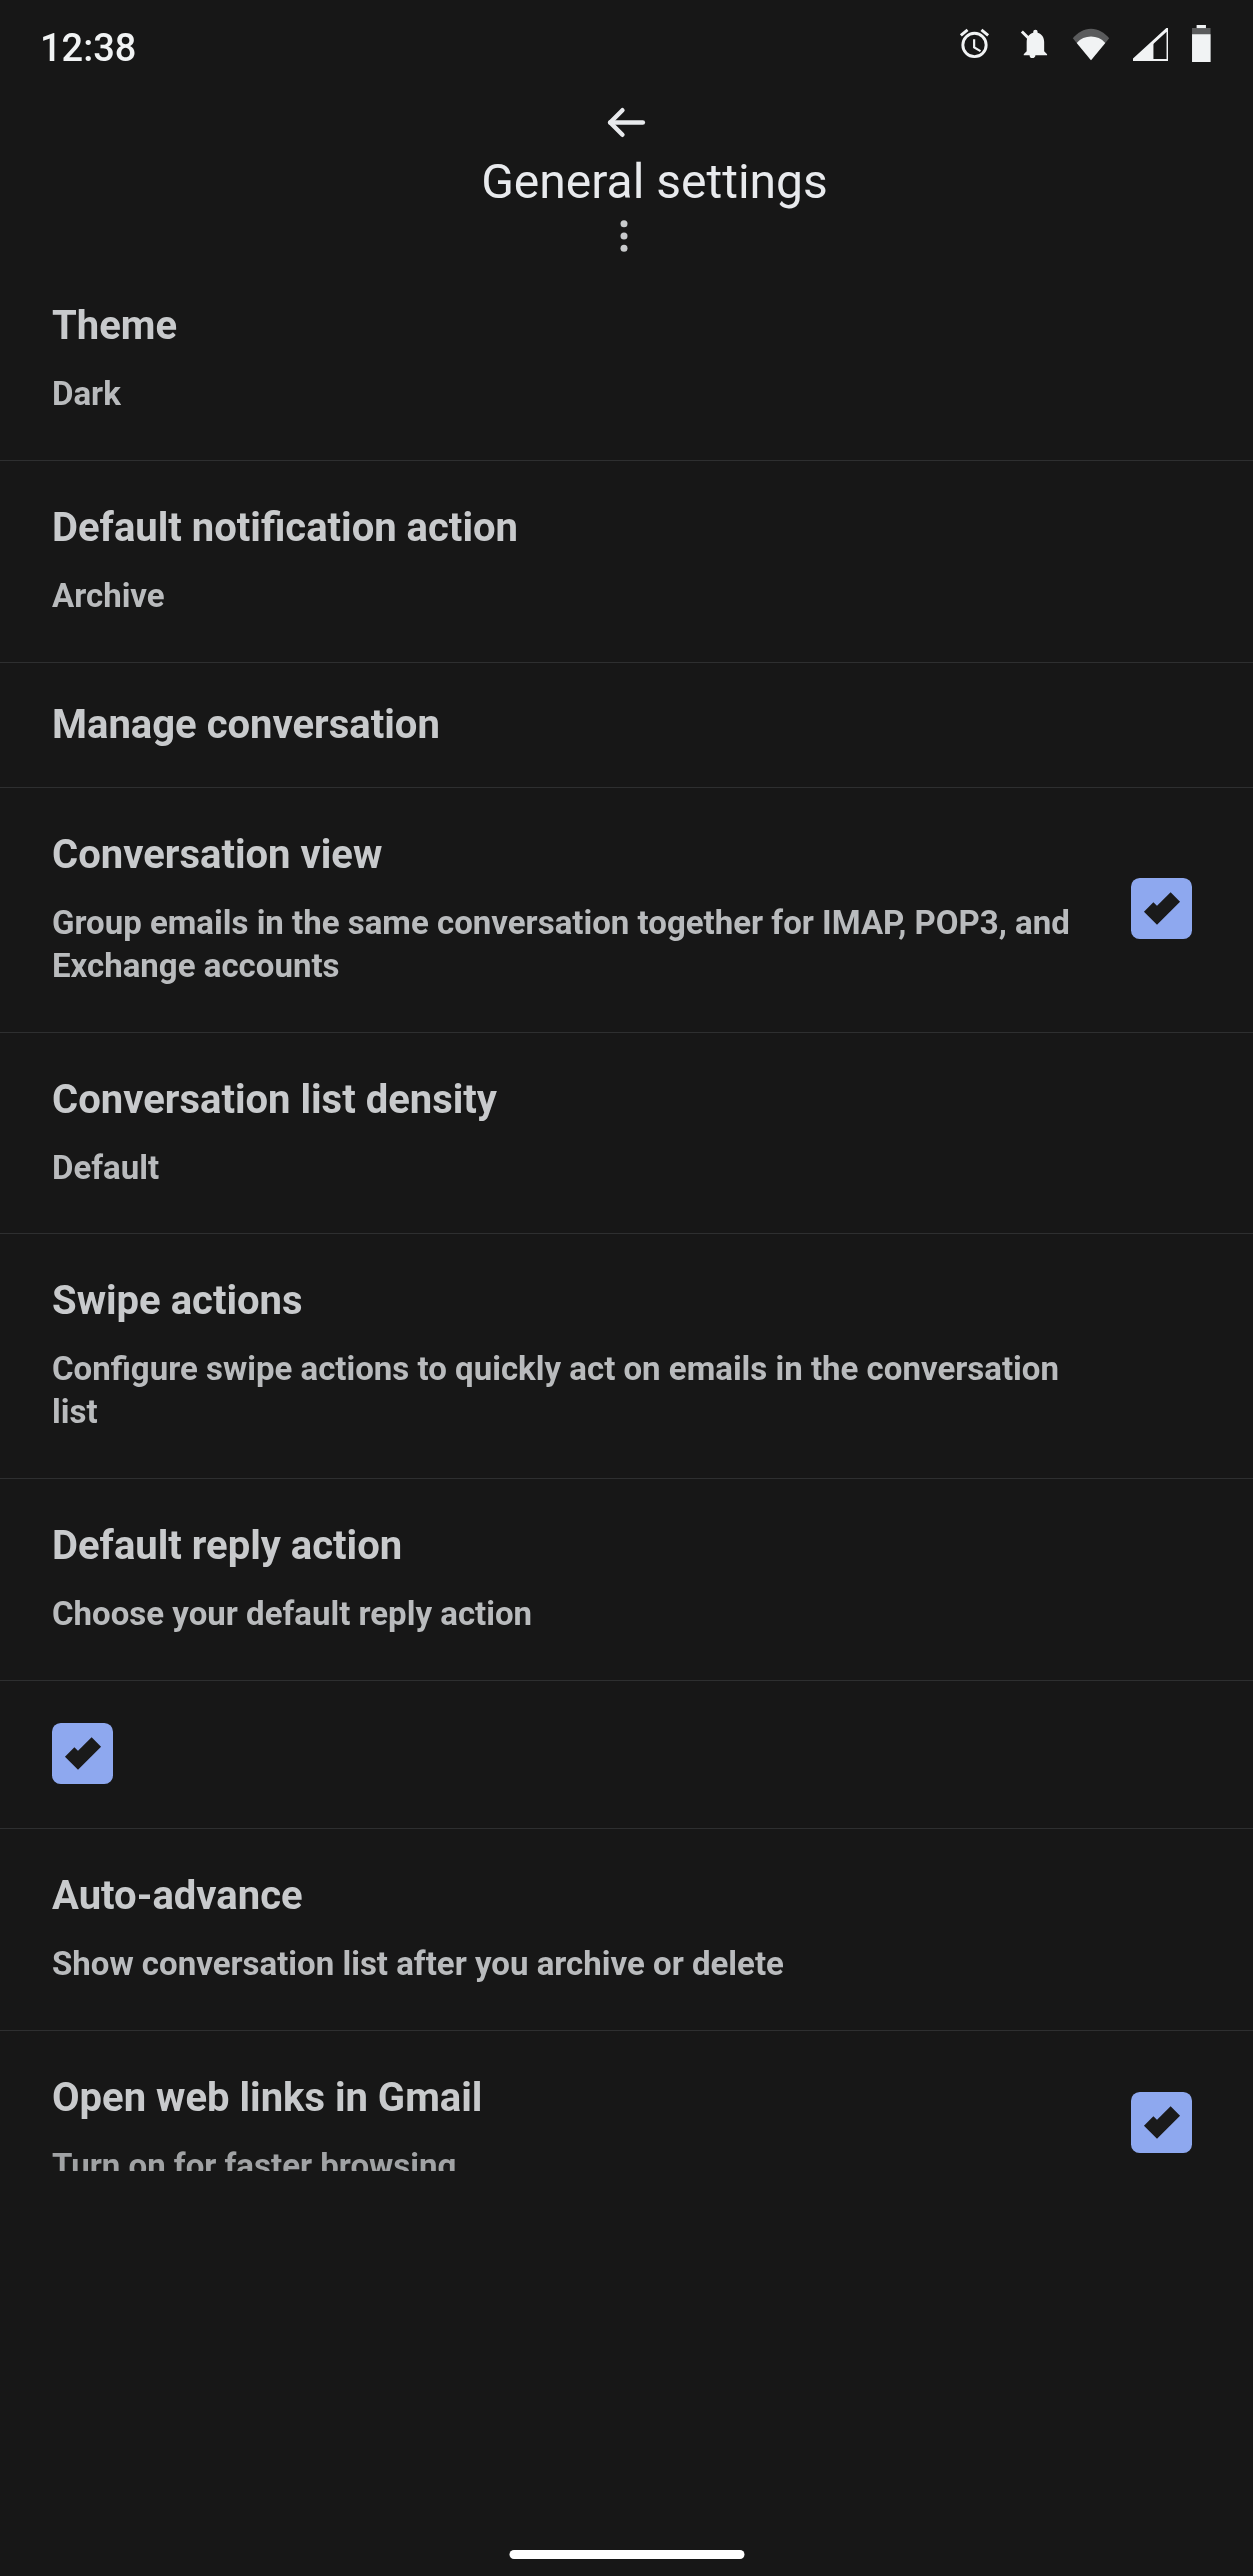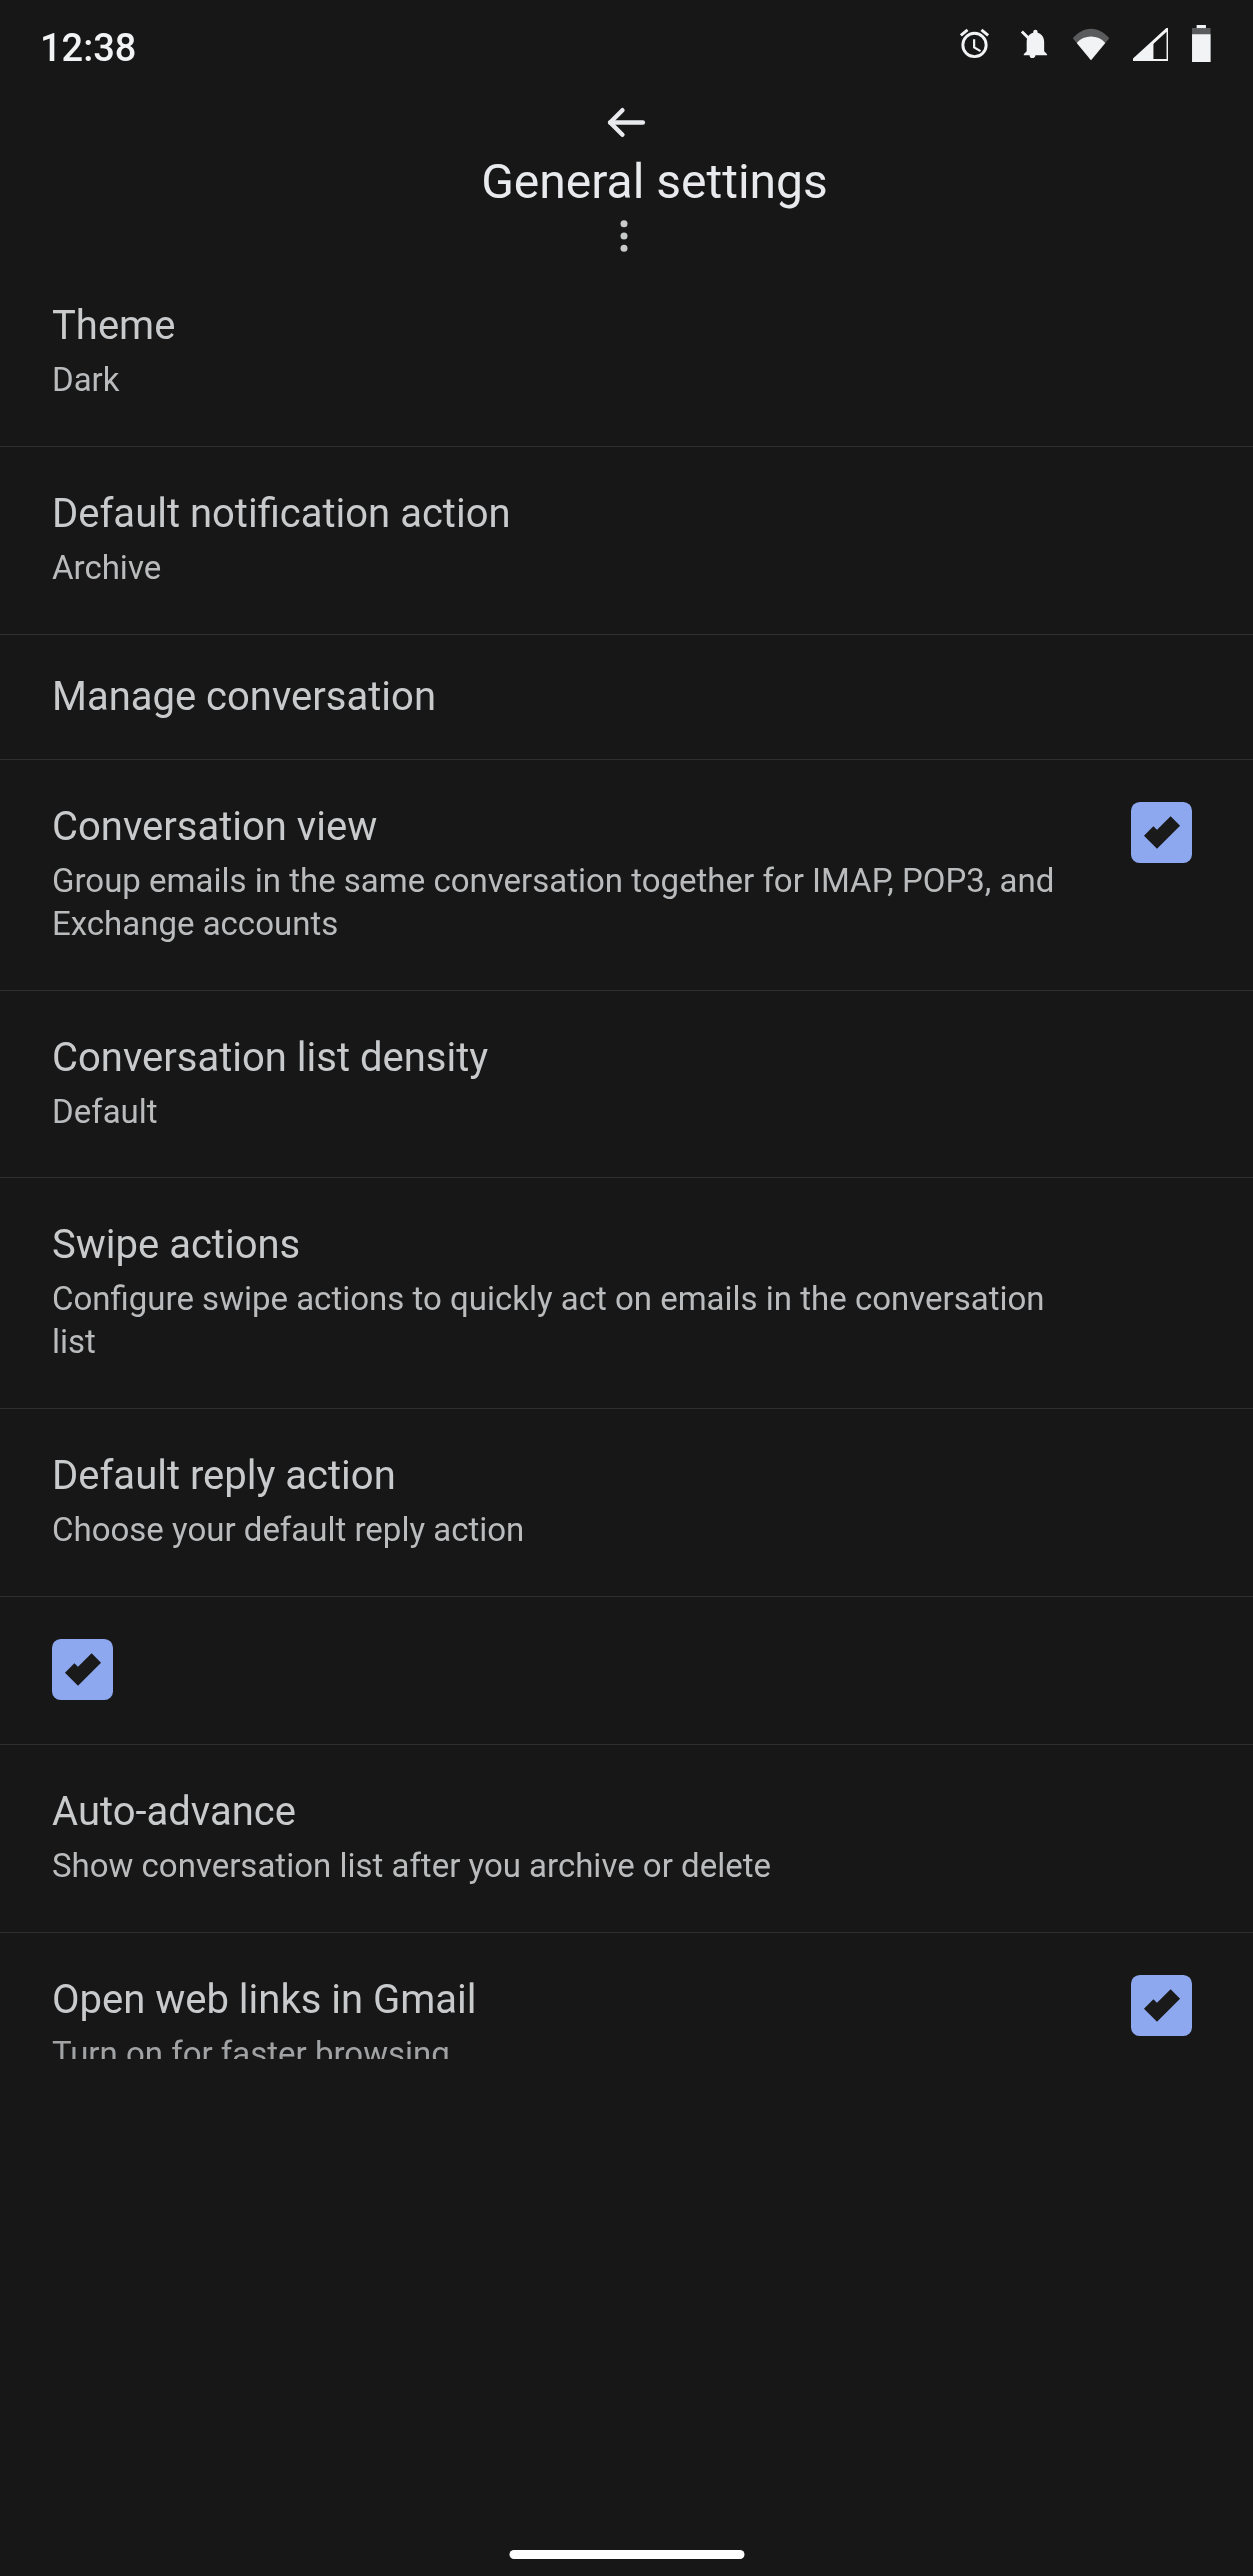--- a/index.html
+++ b/index.html
@@ -50,33 +50,34 @@
     display: flex; align-items: center; justify-content: center;
     margin-right: 5.2px;
   }
 
   
   .list { }
   .item {
     border-bottom: 0.9px solid #2e2f30;
     padding: 42px 52px 44px 52px;
     display: flex;
-    align-items: flex-start;
+    align-items: center;
     gap: 28px;
+    font-weight: bold;
   }
   .item-text { flex: 1; min-width: 0; }
   .item-title {
     font-size: 40px;
     color: #c8cacc;
     line-height: 1.25;
   }
   .item-sub {
     font-size: 33px;
     color: #b9bbbd;
-    margin-top: 8px;
+    margin-top: 22px;
     line-height: 1.3;
     max-width: 1027px;
   }
   .checkbox {
     width: 61px; height: 61px;
     border-radius: 8.7px;
     background: #8ea8ef;
     display: flex; align-items: center; justify-content: center;
     margin-right: 8.7px;
     flex-shrink: 0;

